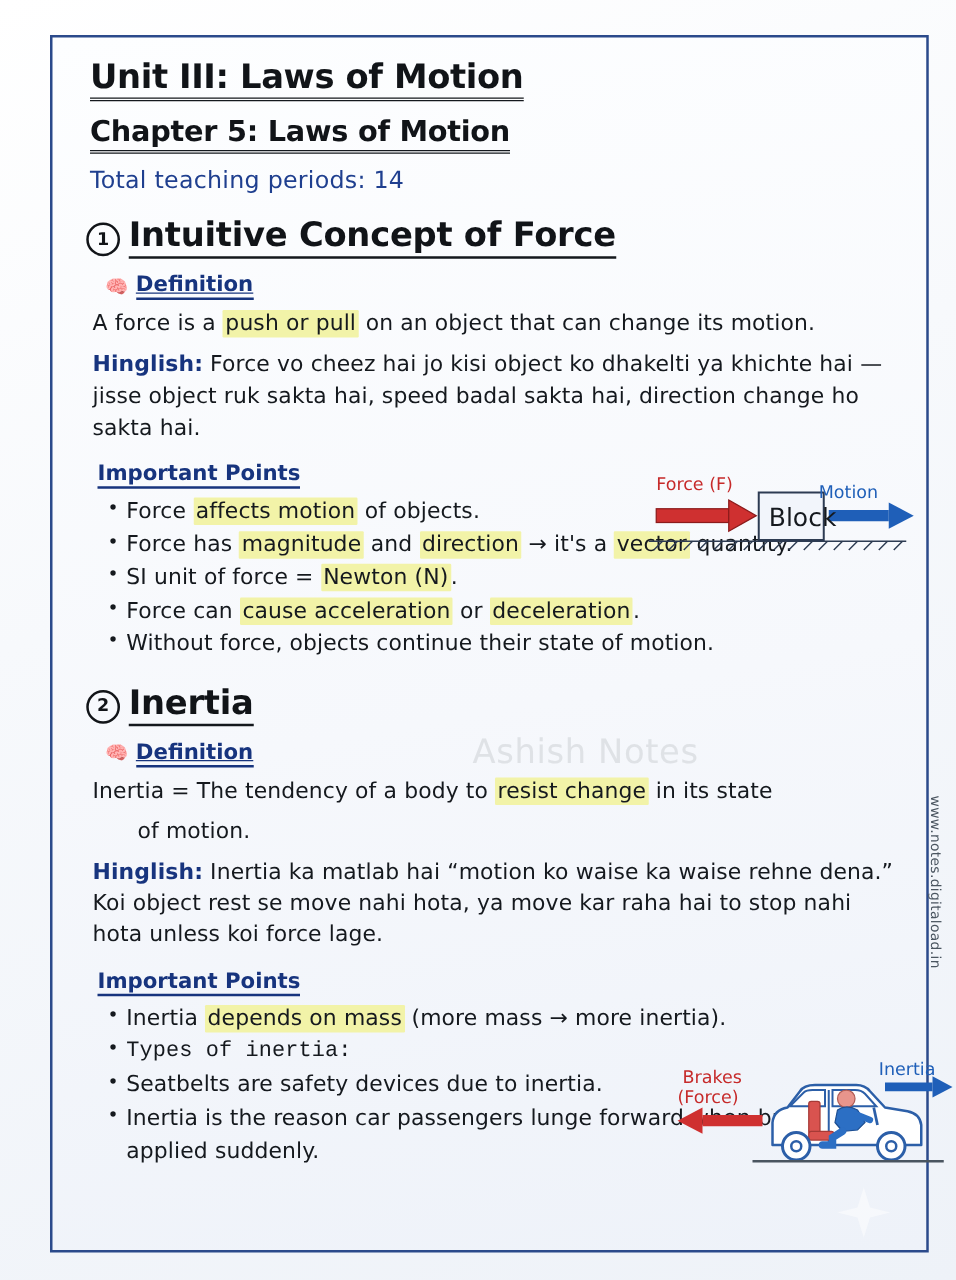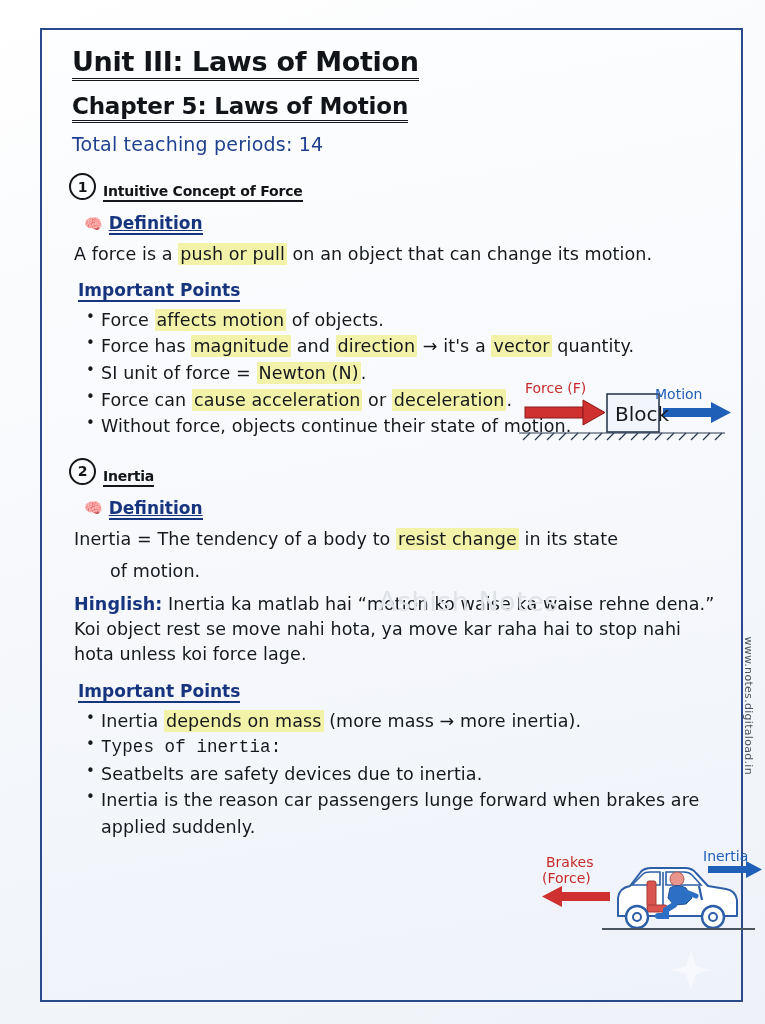--- a/index.html
+++ b/index.html
@@ -114,21 +114,21 @@
     font-size: 14px;
     font-weight: bold;
     color: #111418;
     display: flex;
     align-items: center;
     justify-content: center;
     flex: none;
     margin-bottom: 2px;
   }
   .section-title {
-    font-size: 14px;
+    font-size: 27px;
     font-weight: bold;
     color: #111418;
     border-bottom: 2.5px double #14181d;
     padding-bottom: 1px;
     letter-spacing: -0.2px;
   }
 
   .subhead {
     display: flex;
     align-items: center;
@@ -276,20 +276,21 @@
         <div class="section-title">Intuitive Concept of Force</div>
       </div>
 
       <div class="subhead">
         <span class="brain-icon">🧠</span>
         <span class="subhead-label">Definition</span>
       </div>
 
       <div class="body-line"><span>A force is a </span><span class="hl">push or pull</span><span> on an object that can change its motion.</span></div>
 
+      <div class="hing-block"><span class="hing-label">Hinglish:</span><span> Force vo cheez hai jo kisi object ko dhakelti ya khichte hai — jisse object ruk sakta hai, speed badal sakta hai, direction change ho sakta hai.</span></div>
 
       <div class="points-head">Important Points</div>
 
       <ul class="points">
         <li><span>Force </span><span class="hl">affects motion</span><span> of objects.</span></li>
         <li><span>Force has </span><span class="hl">magnitude</span><span> and </span><span class="hl">direction</span><span> → it's a </span><span class="hl">vector</span><span> quantity.</span></li>
         <li><span>SI unit of force = </span><span class="hl">Newton (N)</span><span>.</span></li>
         <li><span>Force can </span><span class="hl">cause acceleration</span><span> or </span><span class="hl">deceleration</span><span>.</span></li>
         <li><span>Without force, objects continue their state of motion.</span></li>
       </ul>

